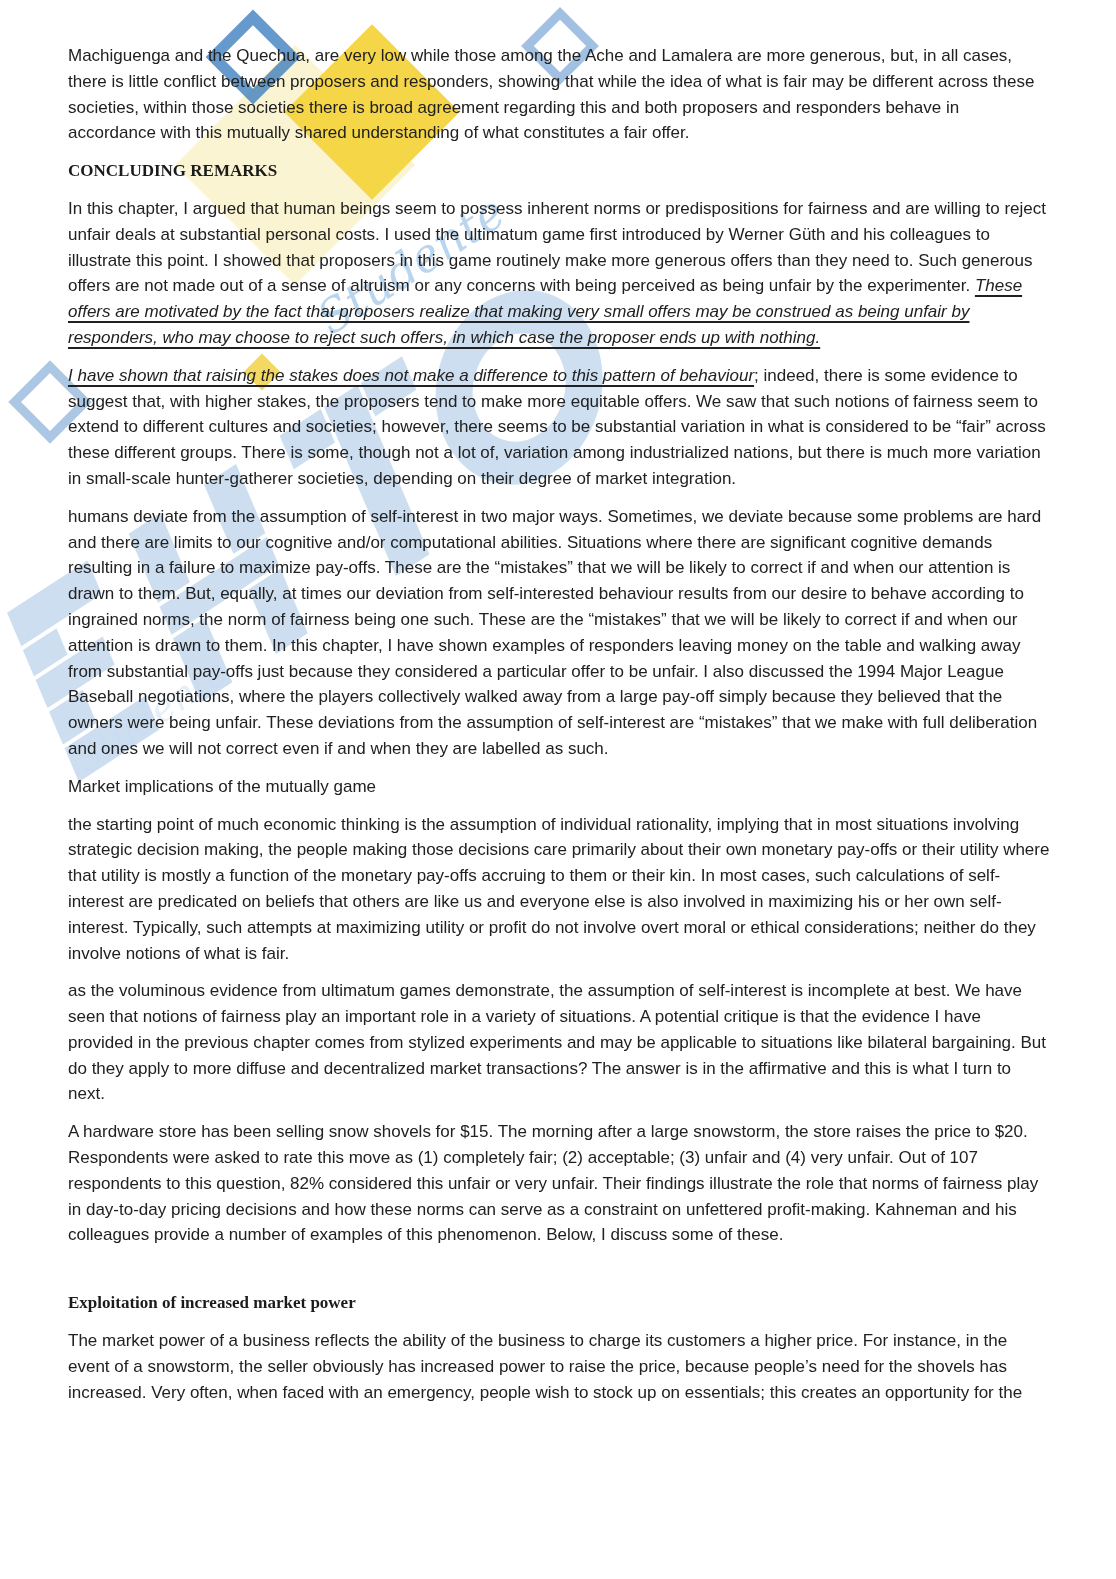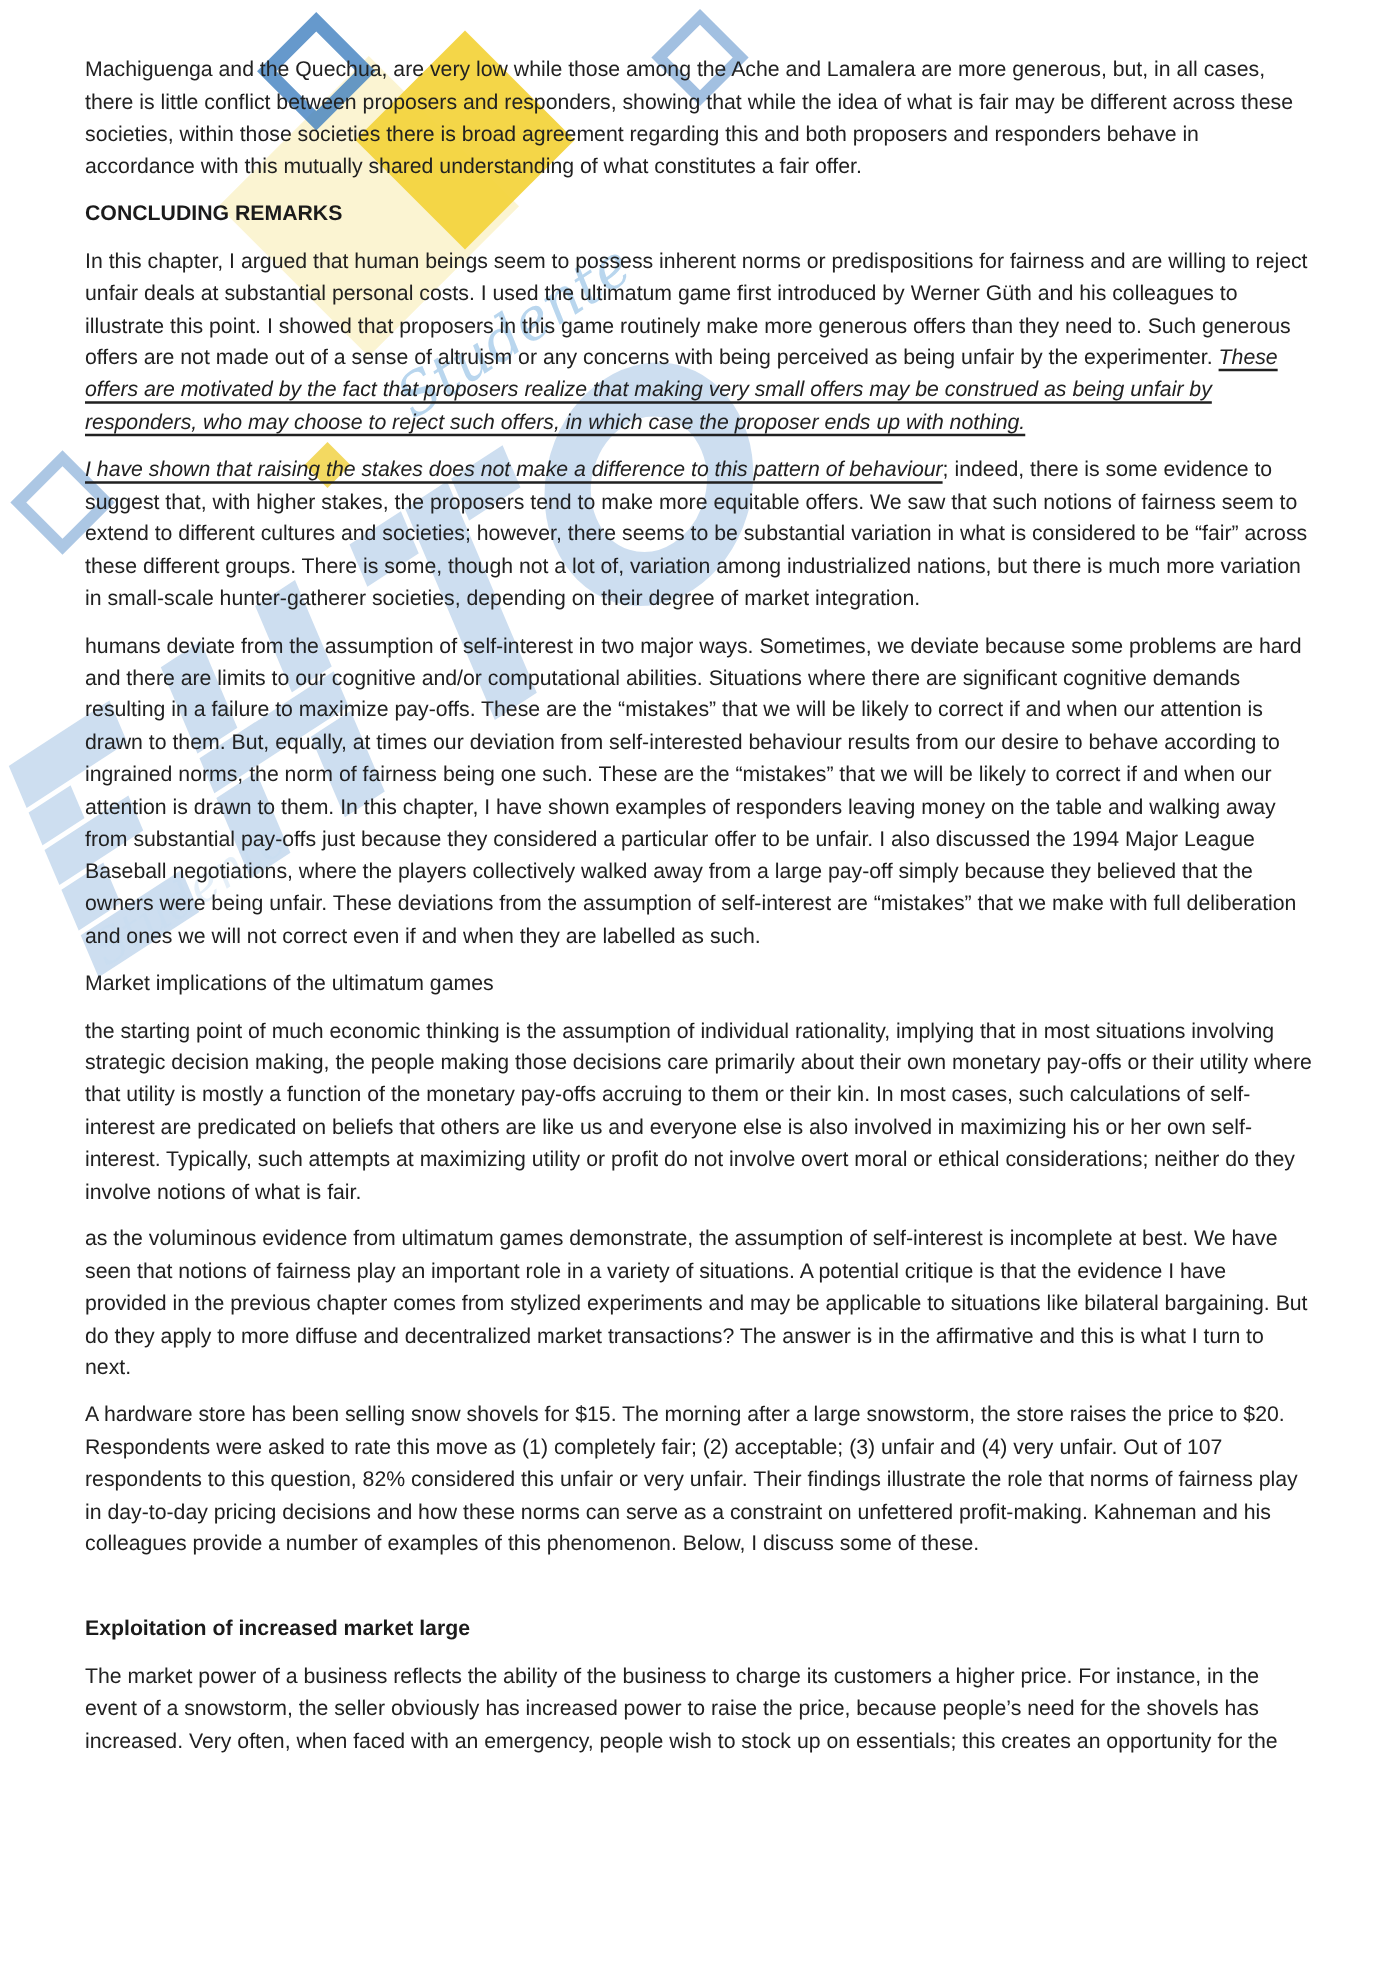--- a/index.html
+++ b/index.html
@@ -22,20 +22,21 @@
     padding:43px 66px 0 68px;
     font-size:17px;
     line-height:25.8px;
     text-align:left;
   }
   .para{margin:0 0 12px 0;}
   .doc-heading{
     font-weight:bold;
     margin:0 0 12px 0;
     color:#1b1b1b;
+    font-family:Liberation Serif, serif;
   }
   .subtitle{margin:0 0 12px 0;}
   .gap-top{margin-top:42px;}
   .iu{
     font-style:italic;
     text-decoration:underline;
     text-underline-offset:4px;
     text-decoration-thickness:1.5px;
   }
   .wm-script{
@@ -100,35 +101,35 @@
 
     <p class="para">
       <span class="iu">I have shown that raising the stakes does not make a difference to this pattern of behaviour</span><span>; indeed, there is some evidence to suggest that, with higher stakes, the proposers tend to make more equitable offers. We saw that such notions of fairness seem to extend to different cultures and societies; however, there seems to be substantial variation in what is considered to be “fair” across these different groups. There is some, though not a lot of, variation among industrialized nations, but there is much more variation in small-scale hunter-gatherer societies, depending on their degree of market integration.</span>
     </p>
 
     <p class="para">
       <span>humans deviate from the assumption of self-interest in two major ways. Sometimes, we deviate because some problems are hard and there are limits to our cognitive and/or computational abilities. Situations where there are significant cognitive demands resulting in a failure to maximize pay-offs. These are the “mistakes” that we will be likely to correct if and when our attention is drawn to them. But, equally, at times our deviation from self-interested behaviour results from our desire to behave according to ingrained norms, the norm of fairness being one such. These are the “mistakes” that we will be likely to correct if and when our attention is drawn to them. In this chapter, I have shown examples of responders leaving money on the table and walking away from substantial pay-offs just because they considered a particular offer to be unfair. I also discussed the 1994 Major League Baseball negotiations, where the players collectively walked away from a large pay-off simply because they believed that the owners were being unfair. These deviations from the assumption of self-interest are “mistakes” that we make with full deliberation and ones we will not correct even if and when they are labelled as such.</span>
     </p>
 
 
-    <p class="subtitle">Market implications of the ultimatum games</p>
+    <p class="subtitle">Market implications of the mutually game</p>
 
     <p class="para">
       <span>the starting point of much economic thinking is the assumption of individual rationality, implying that in most situations involving strategic decision making, the people making those decisions care primarily about their own monetary pay-offs or their utility where that utility is mostly a function of the monetary pay-offs accruing to them or their kin. In most cases, such calculations of self-interest are predicated on beliefs that others are like us and everyone else is also involved in maximizing his or her own self-interest. Typically, such attempts at maximizing utility or profit do not involve overt moral or ethical considerations; neither do they involve notions of what is fair.</span>
     </p>
 
     <p class="para">
       <span>as the voluminous evidence from ultimatum games demonstrate, the assumption of self-interest is incomplete at best. We have seen that notions of fairness play an important role in a variety of situations. A potential critique is that the evidence I have provided in the previous chapter comes from stylized experiments and may be applicable to situations like bilateral bargaining. But do they apply to more diffuse and decentralized market transactions? The answer is in the affirmative and this is what I turn to next.</span>
     </p>
 
 
     <p class="para">
       <span>A hardware store has been selling snow shovels for $15. The morning after a large snowstorm, the store raises the price to $20. Respondents were asked to rate this move as (1) completely fair; (2) acceptable; (3) unfair and (4) very unfair. Out of 107 respondents to this question, 82% considered this unfair or very unfair. Their findings illustrate the role that norms of fairness play in day-to-day pricing decisions and how these norms can serve as a constraint on unfettered profit-making. Kahneman and his colleagues provide a number of examples of this phenomenon. Below, I discuss some of these.</span>
     </p>
 
-    <div class="doc-heading gap-top">Exploitation of increased market large</div>
+    <div class="doc-heading gap-top">Exploitation of increased market power</div>
 
     <p class="para">
       <span>The market power of a business reflects the ability of the business to charge its customers a higher price. For instance, in the event of a snowstorm, the seller obviously has increased power to raise the price, because people’s need for the shovels has increased. Very often, when faced with an emergency, people wish to stock up on essentials; this creates an opportunity for the</span>
     </p>
 
   </div>
 </div>
 
 </body></html>

